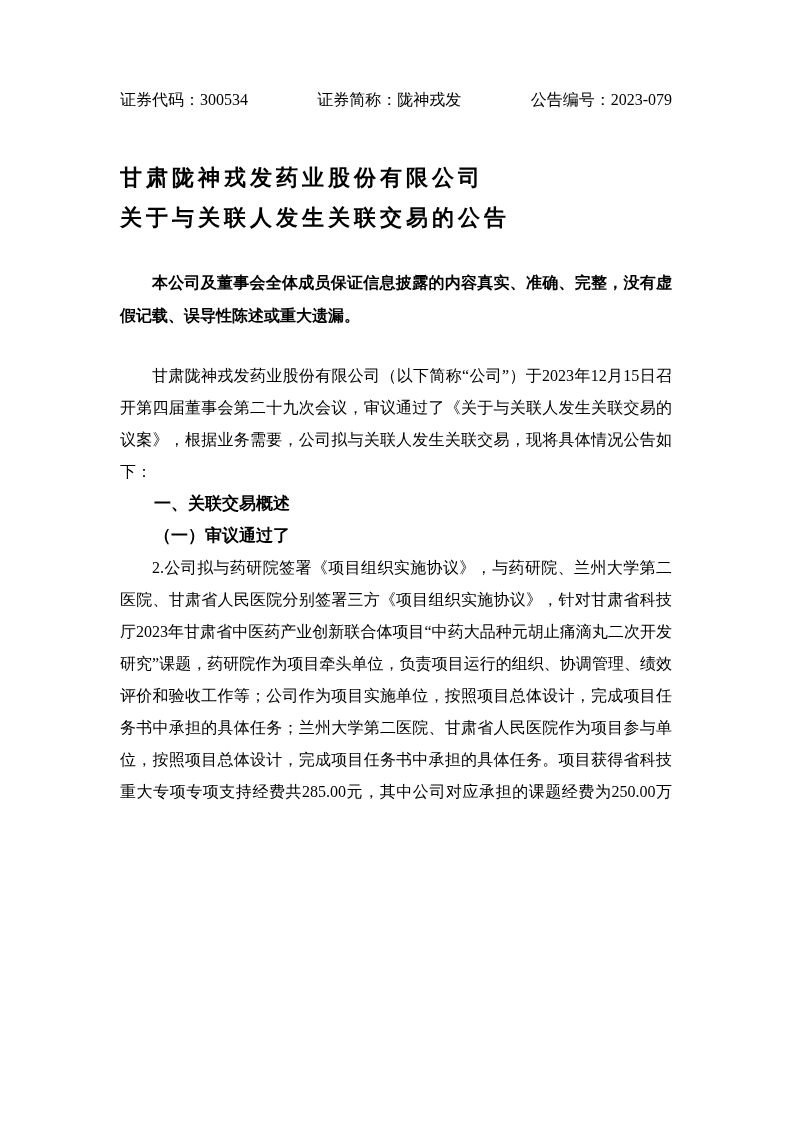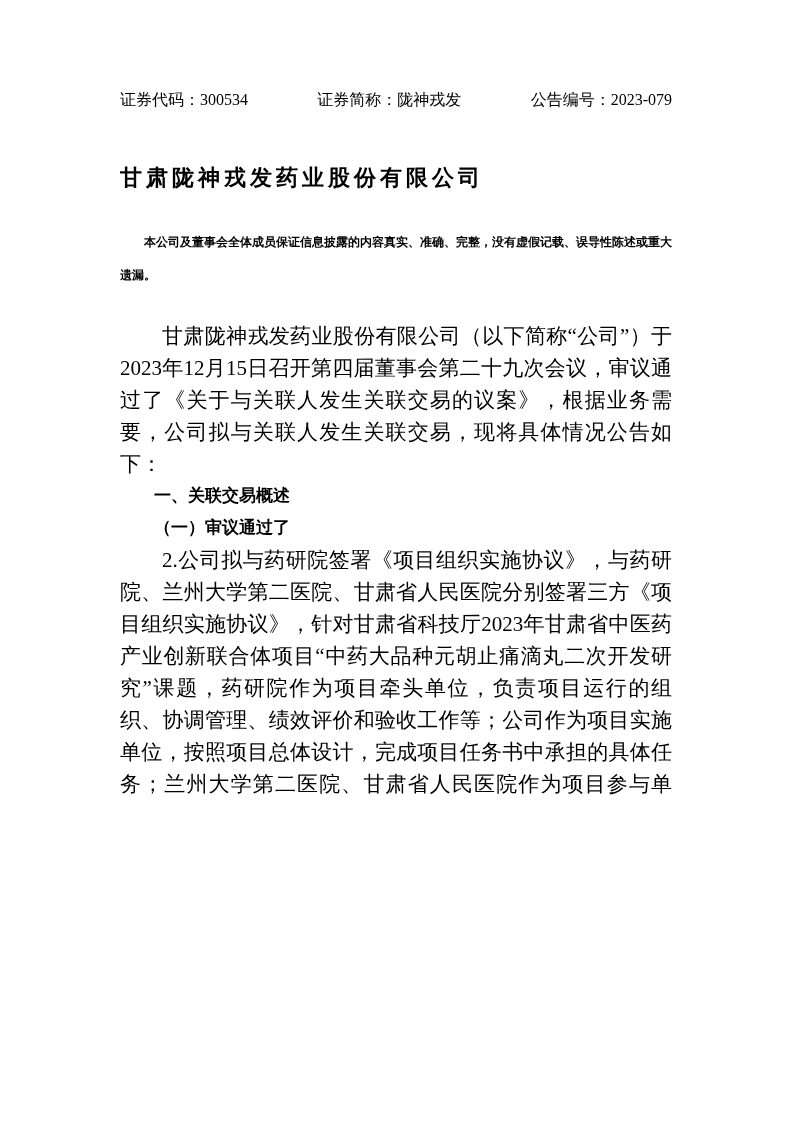--- a/index.html
+++ b/index.html
@@ -33,30 +33,30 @@
     font-family: "Liberation Sans", "DejaVu Sans", sans-serif;
     font-weight: bold;
     font-size: 22px;
     line-height: 40px;
     letter-spacing: 4px;
   }
   .declaration {
     margin: 28px 0 0 0;
     font-family: "Liberation Sans", "DejaVu Sans", sans-serif;
     font-weight: bold;
-    font-size: 12px;
+    font-size: 16px;
     line-height: 33px;
     text-indent: 2em;
     text-align: justify;
     text-justify: inter-ideograph;
   }
   .body-p {
     margin: 28px 0 0 0;
     font-family: "Liberation Serif", "DejaVu Serif", serif;
-    font-size: 21px;
+    font-size: 16px;
     line-height: 32px;
     text-indent: 2em;
     text-align: justify;
     text-justify: inter-ideograph;
   }
   .body-p + .body-p,
   .sub-heading + .body-p,
   .sec-heading + .body-p {
     margin-top: 0;
   }
@@ -75,20 +75,21 @@
 <div class="page">
 
   <div class="doc-header">
     <span>证券代码：300534</span>
     <span>证券简称：陇神戎发</span>
     <span>公告编号：2023-079</span>
   </div>
 
   <h1 class="doc-title">
     <div>甘肃陇神戎发药业股份有限公司</div>
+    <div>关于与关联人发生关联交易的公告</div>
   </h1>
 
   <p class="declaration">本公司及董事会全体成员保证信息披露的内容真实、准确、完整，没有虚假记载、误导性陈述或重大遗漏。</p>
 
   <p class="body-p">甘肃陇神戎发药业股份有限公司（以下简称“公司”）于2023年12月15日召开第四届董事会第二十九次会议，审议通过了《关于与关联人发生关联交易的议案》，根据业务需要，公司拟与关联人发生关联交易，现将具体情况公告如下：</p>
 
   <h2 class="sec-heading">一、关联交易概述</h2>
 
   <h3 class="sub-heading">（一）审议通过了</h3>
 

